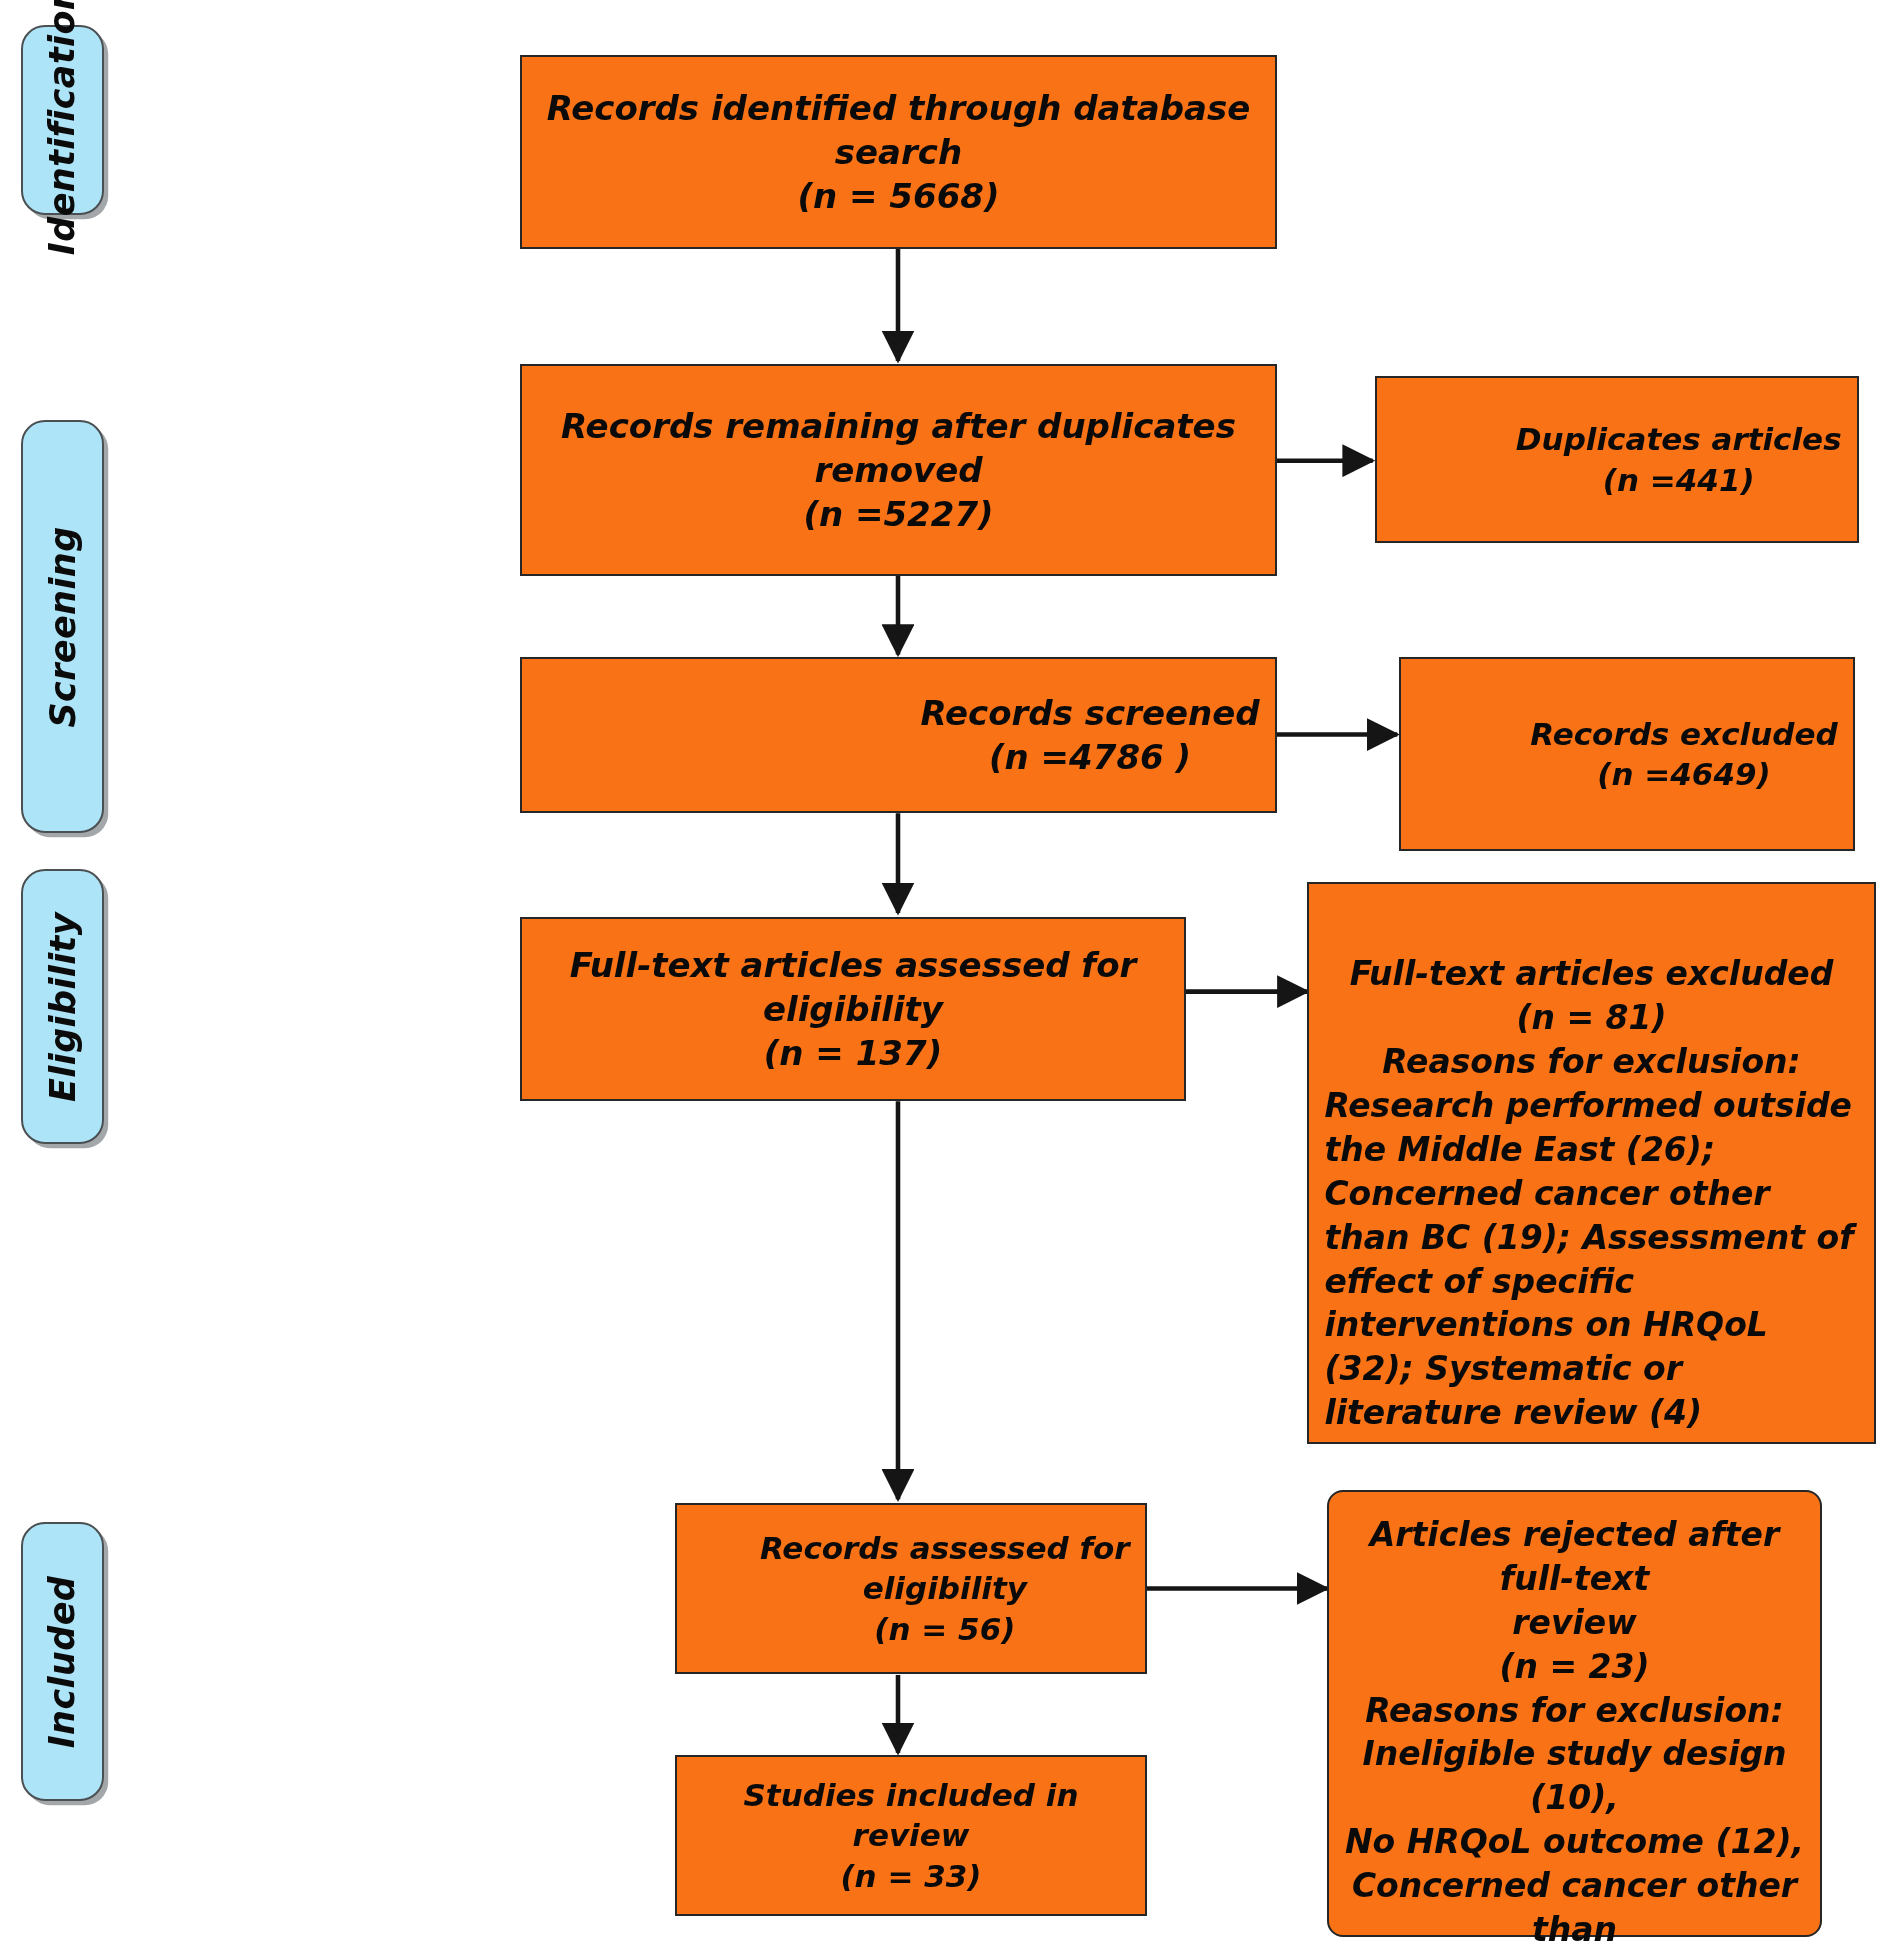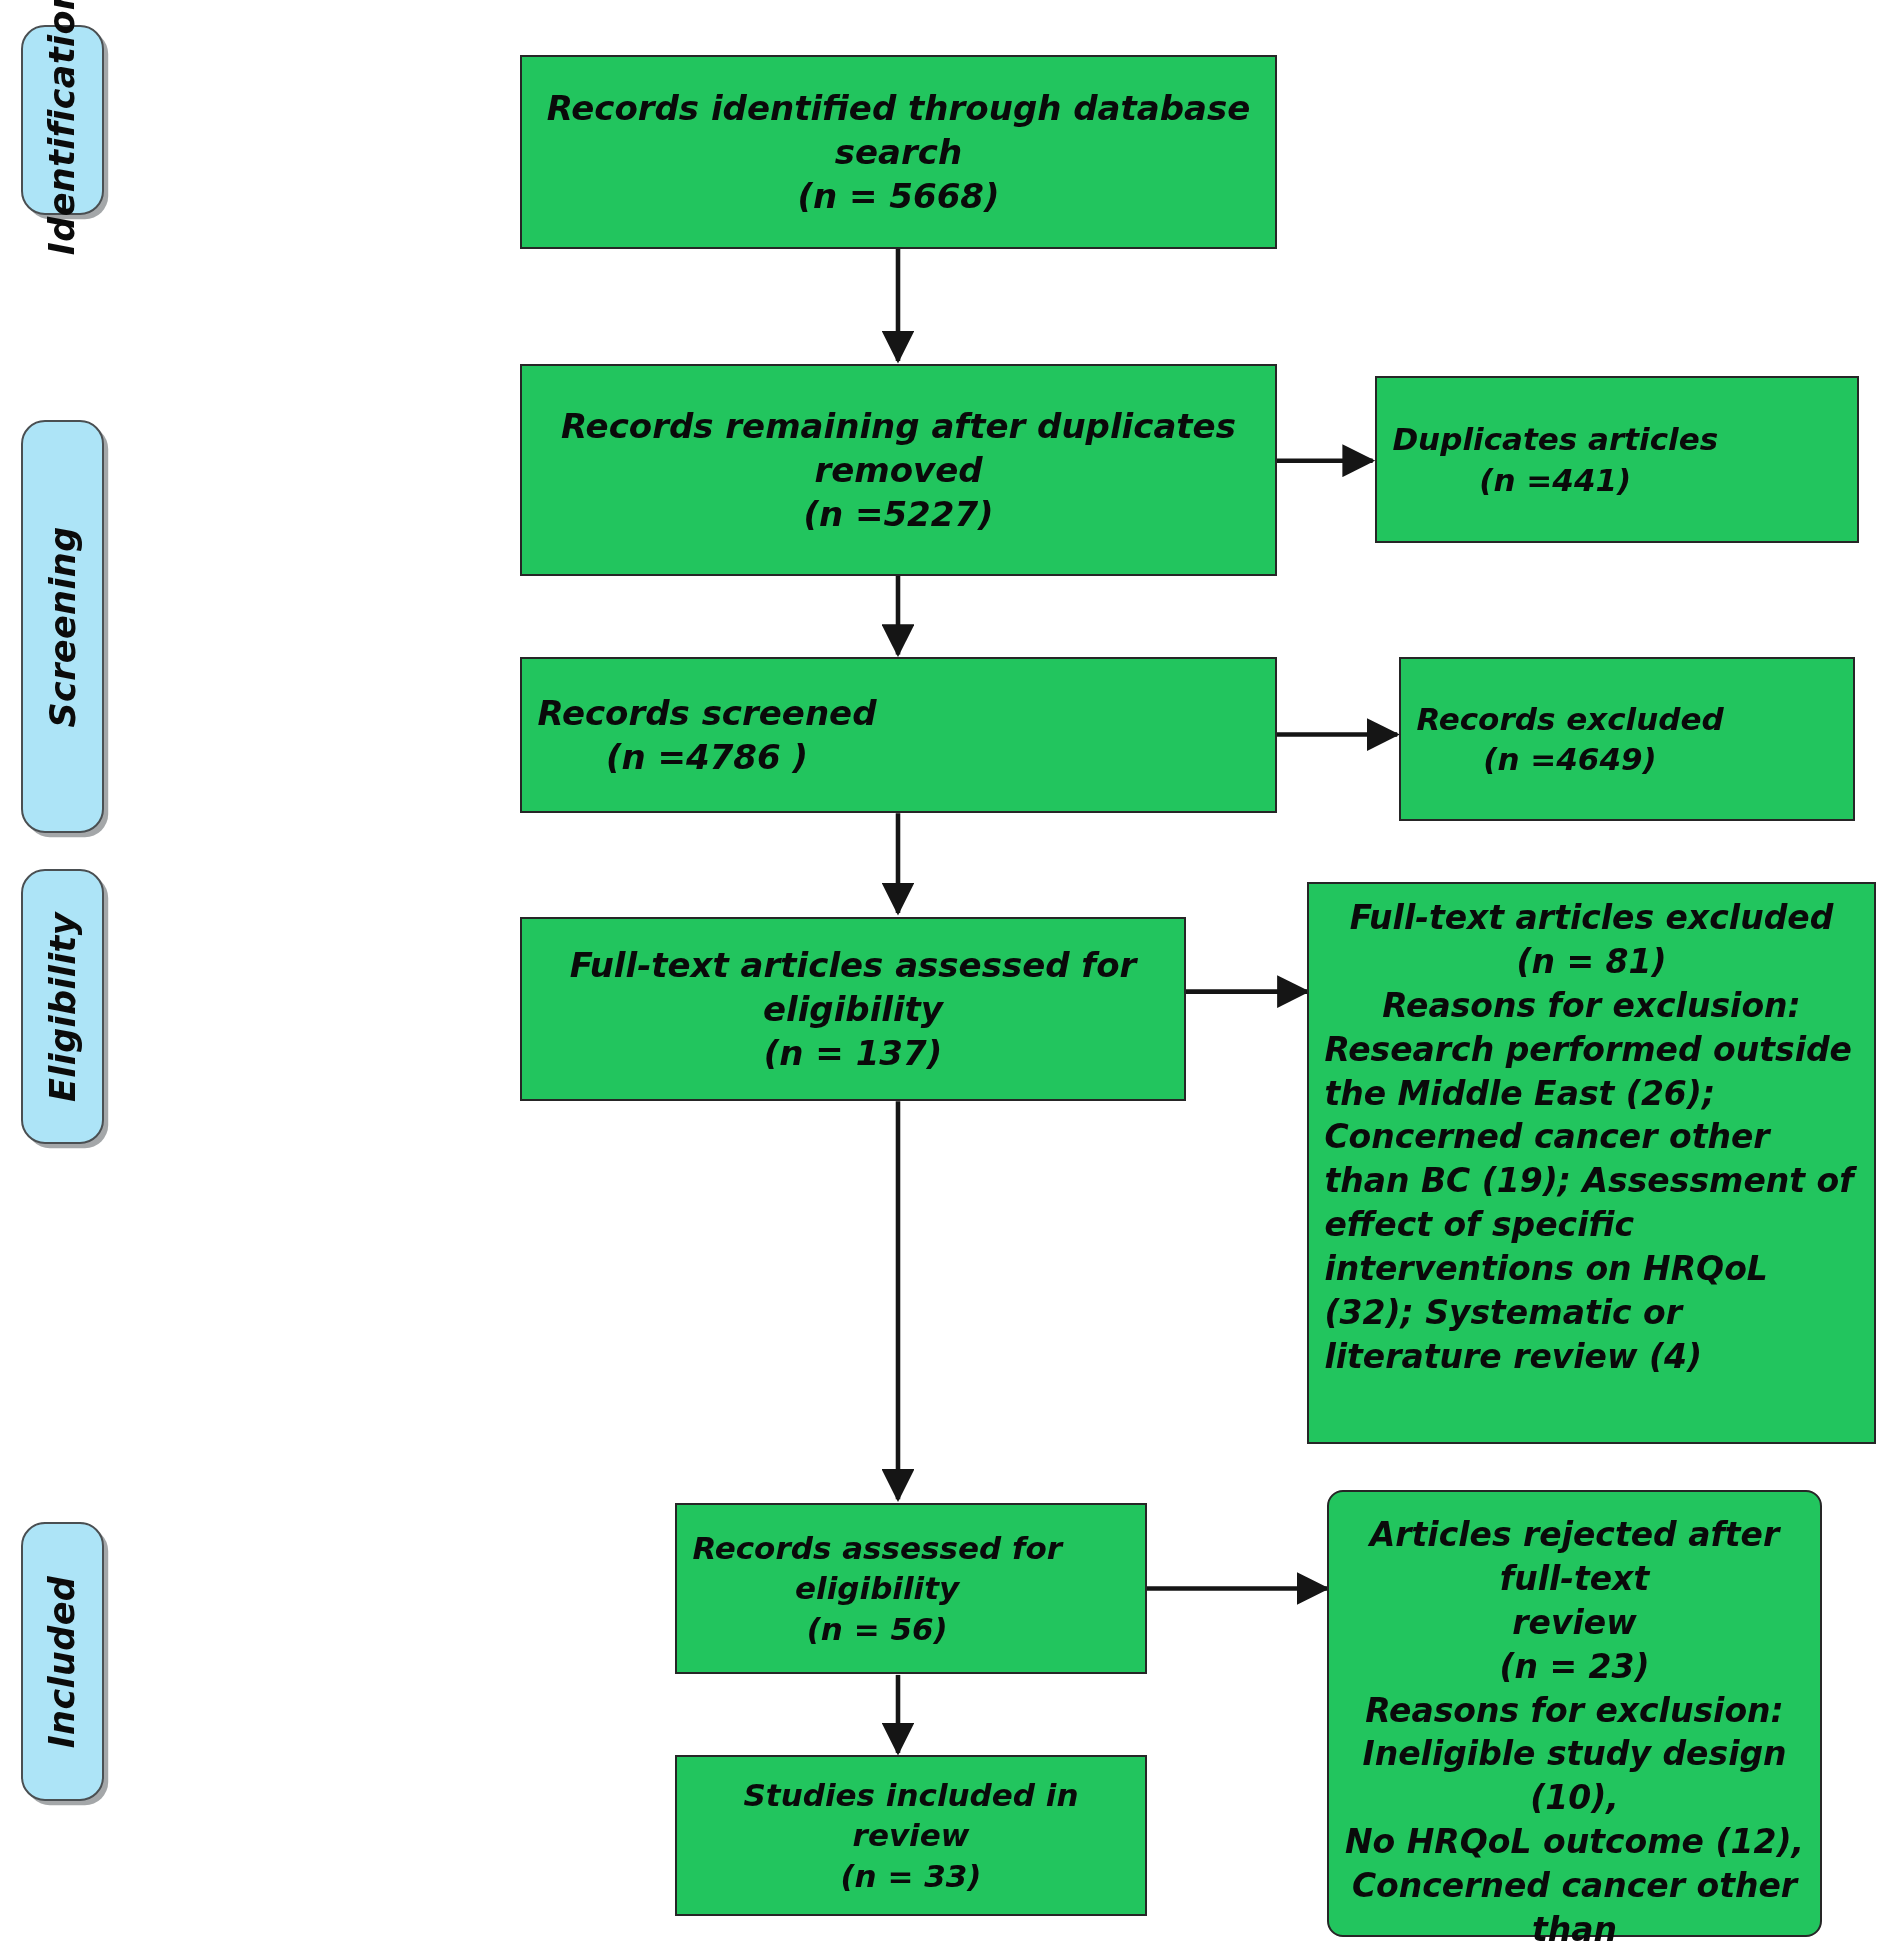--- a/index.html
+++ b/index.html
@@ -23,24 +23,24 @@
     font-family:"DejaVu Sans",sans-serif;
     font-weight:700;font-style:italic;
     font-size:35px;
     letter-spacing:0.4px;
     color:#0b0b0b;
   }
 
   
   .flow-box{
     position:absolute;
-    background:#22c55e;
+    background:#f97316;
     border:2.8px solid #262626;
     box-sizing:border-box;
-    display:flex;align-items:center;justify-content:flex-start;
+    display:flex;align-items:center;justify-content:flex-end;
     padding:7px 15.4px;
   }
   .flow-box .box-text{
     font-family:"DejaVu Sans",sans-serif;
     font-weight:700;font-style:italic;
     color:#0a0a0a;
     text-align:center;
     line-height:1.30;
     white-space:pre-line;
     font-size:34px;
@@ -113,21 +113,21 @@
   <div class="flow-box box-sm" style="left:1375px;top:376px;width:484px;height:167px;">
     <span class="box-text">Duplicates articles
 (n =441)</span>
   </div>
 
   <div class="flow-box" style="left:520px;top:657px;width:757px;height:156px;">
     <span class="box-text">Records screened
 (n =4786 )</span>
   </div>
 
-  <div class="flow-box box-sm" style="left:1399px;top:657px;width:456px;height:164px;">
+  <div class="flow-box box-sm" style="left:1399px;top:657px;width:456px;height:194px;">
     <span class="box-text">Records excluded
 (n =4649)</span>
   </div>
 
   <div class="flow-box" style="left:520px;top:917px;width:666px;height:184px;">
     <span class="box-text">Full-text articles assessed for eligibility
 (n = 137)</span>
   </div>
 
   <div class="flow-box box-reasons" style="left:1307px;top:882px;width:569px;height:562px;flex-direction:column;">

